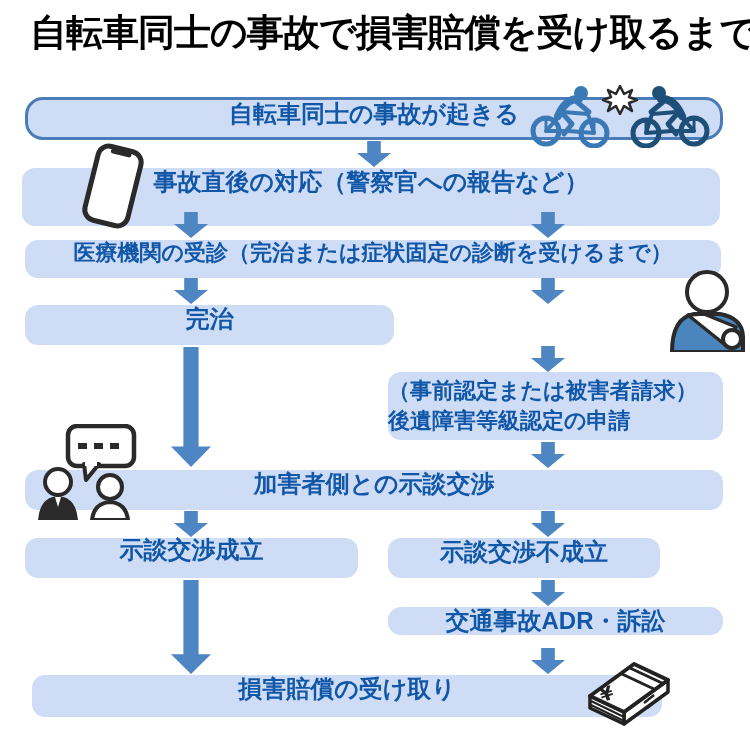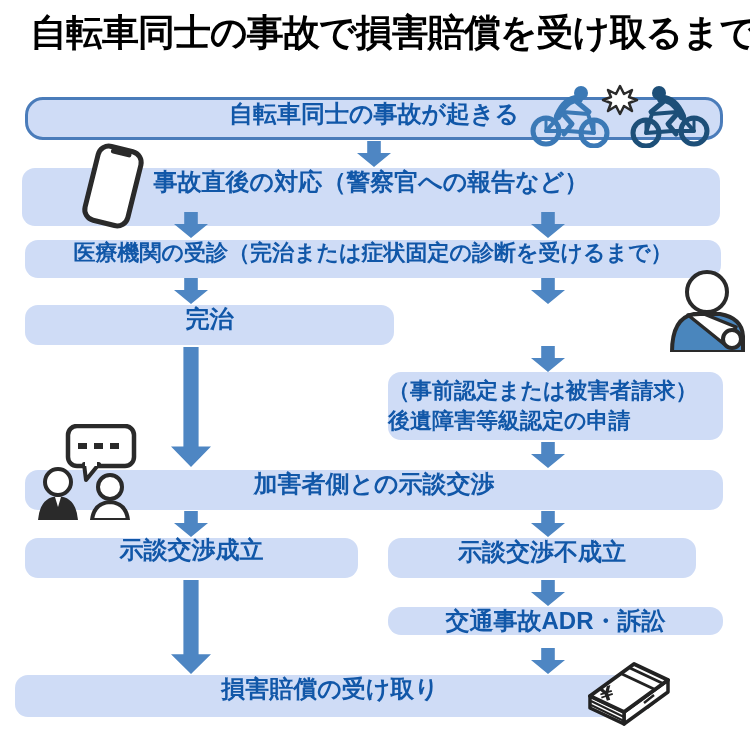--- a/index.html
+++ b/index.html
@@ -83,33 +83,33 @@
 
   <div class="box" style="left:25px;top:470px;width:698px;height:40px;">
     <span>加害者側との示談交渉</span>
   </div>
   <div class="arrow arrow-short" style="left:174px;top:511px;"></div>
   <div class="arrow arrow-short" style="left:531px;top:511px;"></div>
 
   <div class="box" style="left:25px;top:538px;width:333px;height:40px;font-family:Liberation Mono, monospace;">
     <span>示談交渉成立</span>
   </div>
-  <div class="box" style="left:388px;top:538px;width:308px;height:40px;">
+  <div class="box" style="left:388px;top:538px;width:272px;height:40px;">
     <span>示談交渉不成立</span>
   </div>
 
   <div class="arrow arrow-long2" style="left:171px;top:580px;"></div>
   <div class="arrow arrow-short" style="left:531px;top:580px;"></div>
 
   <div class="box" style="left:388px;top:607px;width:335px;height:28px;">
     <span>交通事故ADR・訴訟</span>
   </div>
   <div class="arrow arrow-short" style="left:531px;top:648px;"></div>
 
-  <div class="box" style="left:15px;top:675px;width:630px;height:42px;">
+  <div class="box" style="left:32px;top:675px;width:630px;height:42px;">
     <span>損害賠償の受け取り</span>
   </div>
 
   <div class="icon" style="left:522px;top:84px;">
     <svg width="196" height="64" viewBox="0 0 196 64">
 
       <g stroke="#3b79b6" fill="none" stroke-linecap="round" stroke-linejoin="round">
         <circle cx="24" cy="47" r="13" stroke-width="5"></circle>
         <circle cx="72" cy="49" r="13" stroke-width="5"></circle>
         <line x1="24" y1="47" x2="24" y2="35" stroke-width="3"></line>

